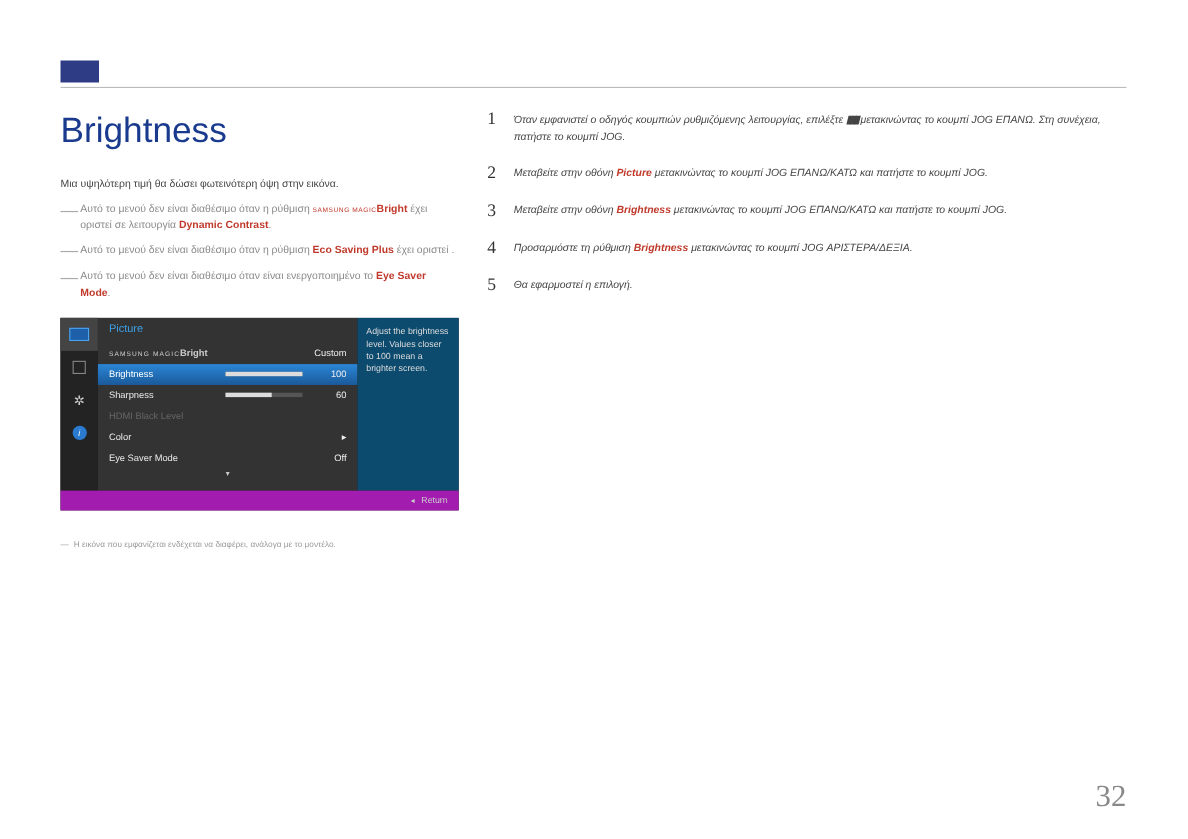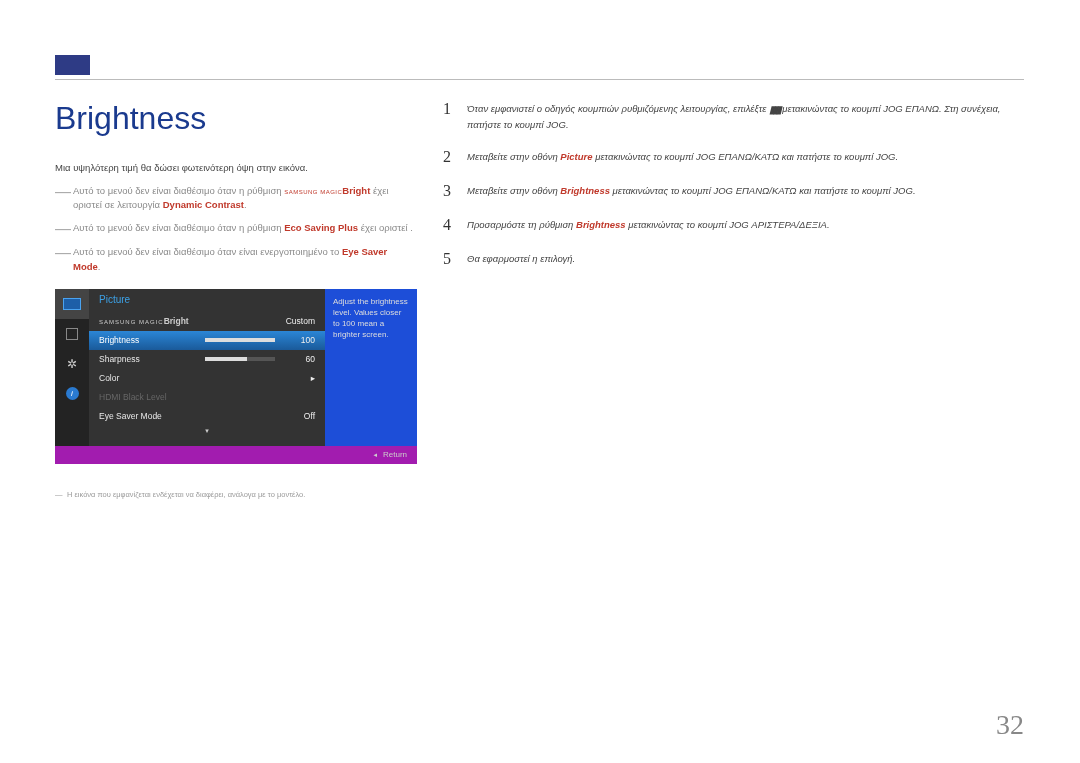--- a/index.html
+++ b/index.html
@@ -39,21 +39,21 @@
   .info-ic { width:13px; height:13px; border-radius:50%; background:#2a7ad0; color:#fff; display:flex; align-items:center; justify-content:center; font-size:8px; font-style:italic; }
   .osd-main { position:absolute; left:34px; right:92px; top:0; bottom:18px; background:#333; }
   .osd-title { padding:5px 10px 7px; color:#3ca1e6; font-size:10px; }
   .osd-row { display:flex; align-items:center; height:19px; padding:0 10px; font-size:8.5px; color:#e8e8e8; }
   .osd-row.hl { background:linear-gradient(#2b86d6,#1a5a9a); color:#fff; }
   .osd-row.dim { color:#666; }
   .osd-lbl { flex:1; }
   .osd-val { width:34px; text-align:right; color:#eee; }
   .osd-bar { width:70px; height:4px; background:#555; margin-right:6px; position:relative; }
   .osd-bar .fill { position:absolute; left:0; top:0; bottom:0; background:#ddd; }
-  .osd-help { position:absolute; right:0; top:0; width:92px; bottom:18px; background:#1d4ed8; padding:7px 8px; font-size:8px; line-height:1.4; color:#ddd;margin-left:41px; }
+  .osd-help { position:absolute; right:0; top:0; width:92px; bottom:18px; background:#0c4a6e; padding:7px 8px; font-size:8px; line-height:1.4; color:#ddd;margin-left:41px; }
   .osd-foot { position:absolute; left:0; right:0; bottom:0; height:18px; background:#a21caf; display:flex; align-items:center; justify-content:flex-end; padding:0 10px; font-size:8px; color:#ccc; }
   .osd-foot .arr { margin:0 6px; font-size:7px; }
   .osd-main .arrow-dn { text-align:center; font-size:7px; color:#ccc; margin-top:1px; }
   .magic-br { font-size:6px; letter-spacing:1px; color:#ccc; }
   .magic-br b { font-size:8.5px; letter-spacing:0; }
 </style>
 </head>
 <body>
 
 <div class="decor"></div>
@@ -115,26 +115,26 @@
               </div>
             <span class="osd-val">100</span>
           </div>
           <div class="osd-row">
             <span class="osd-lbl">Sharpness</span>
             <div class="osd-bar">
                 <div class="fill" style="width:60%"></div>
               </div>
             <span class="osd-val">60</span>
           </div>
+          <div class="osd-row dim">
+            <span class="osd-lbl">HDMI Black Level</span>
+          </div>
           <div class="osd-row">
             <span class="osd-lbl">Color</span>
             <span class="osd-val">▸</span>
-          </div>
-          <div class="osd-row dim">
-            <span class="osd-lbl">HDMI Black Level</span>
           </div>
           <div class="osd-row">
             <span class="osd-lbl">Eye Saver Mode</span>
             <span class="osd-val">Off</span>
           </div>
           <div class="arrow-dn">▾</div>
         </div>
         <div class="osd-help">Adjust the brightness level. Values closer to 100 mean a brighter screen.</div>
         <div class="osd-foot">
           <span class="arr">◂</span>

